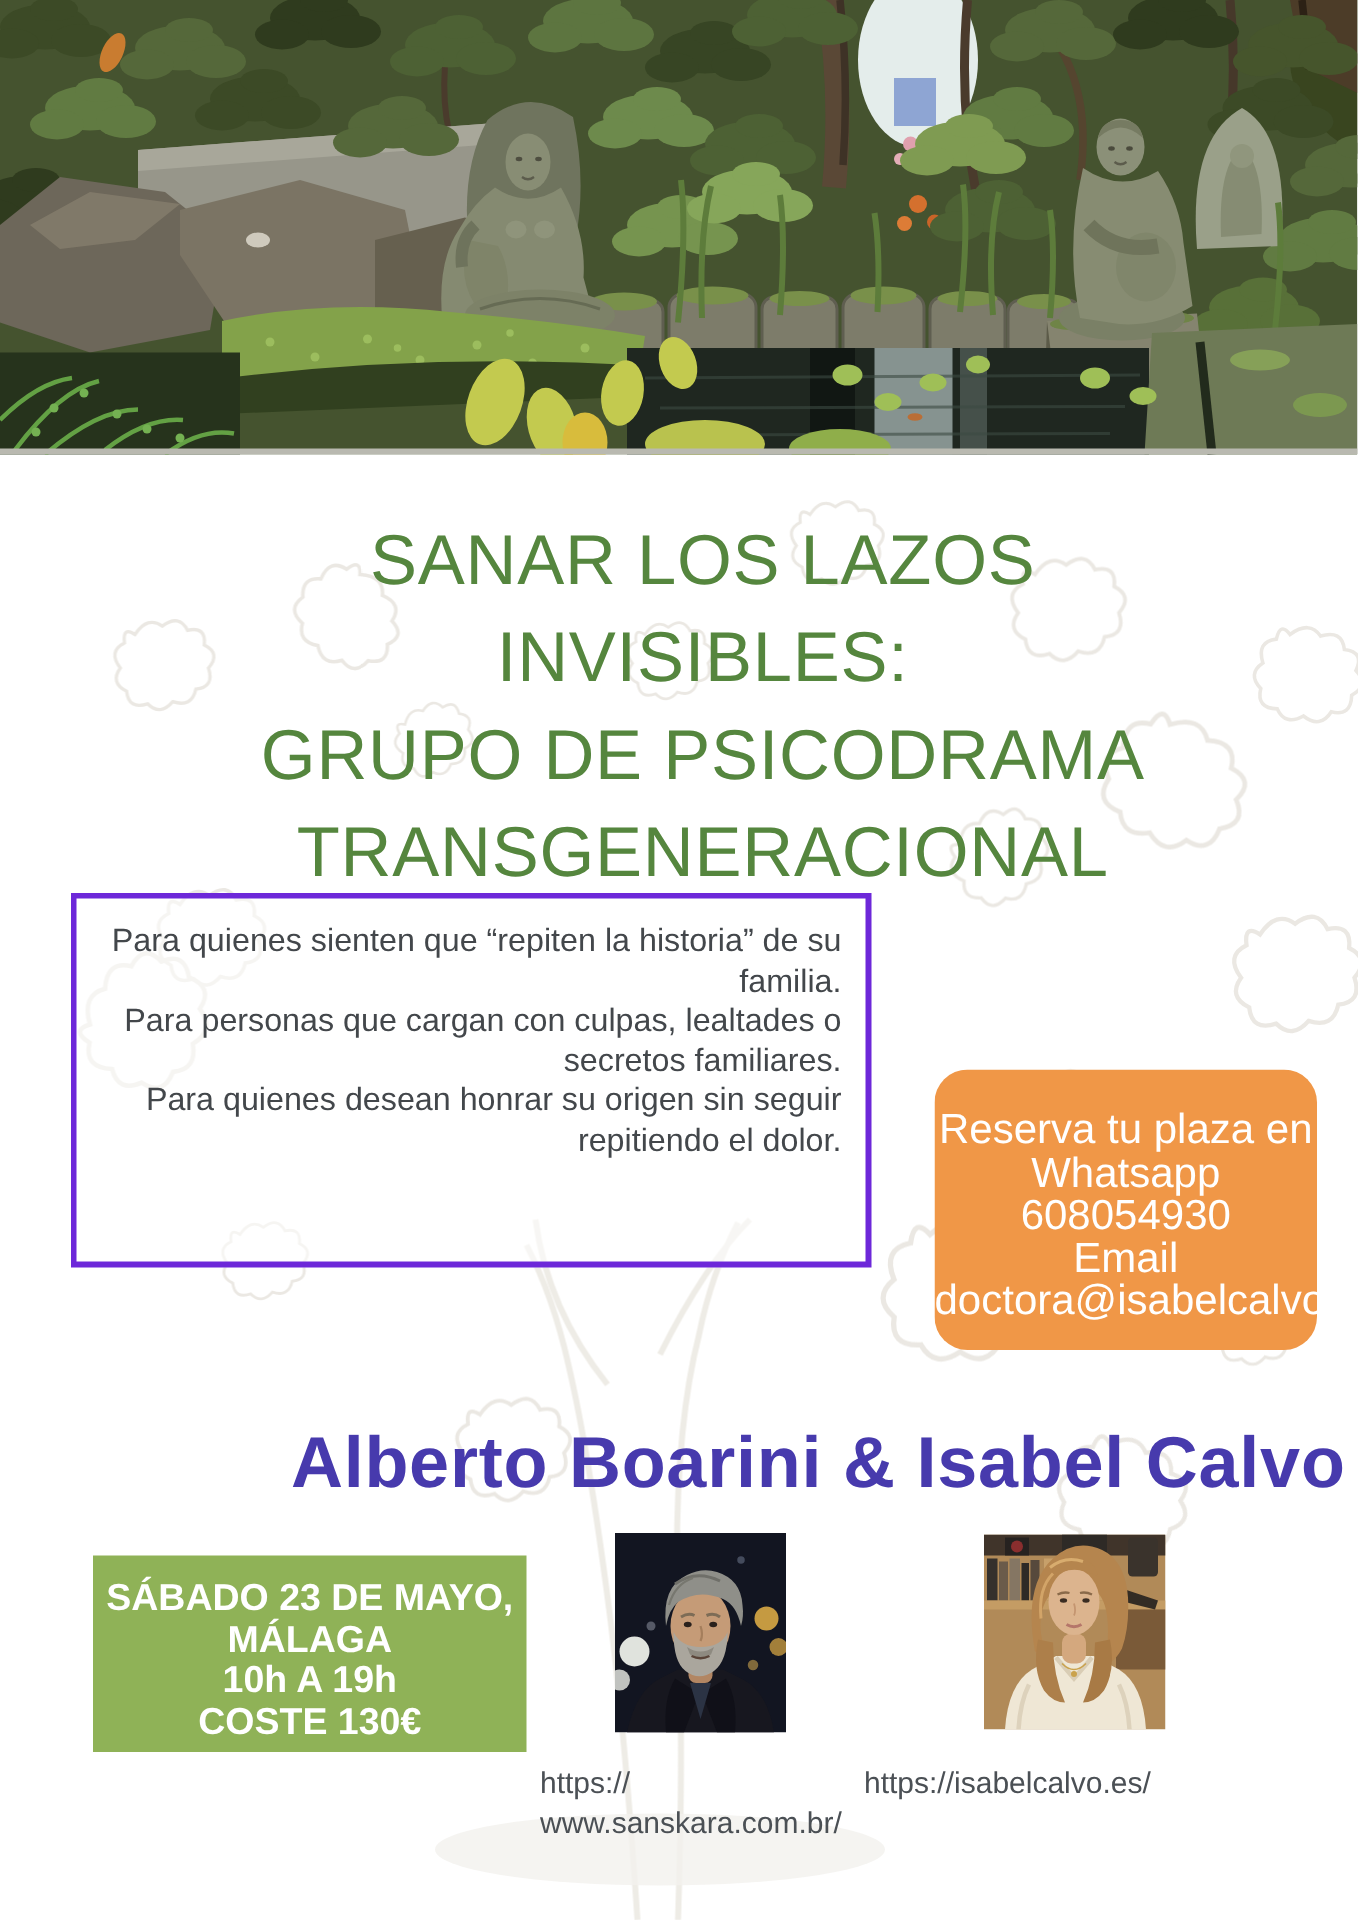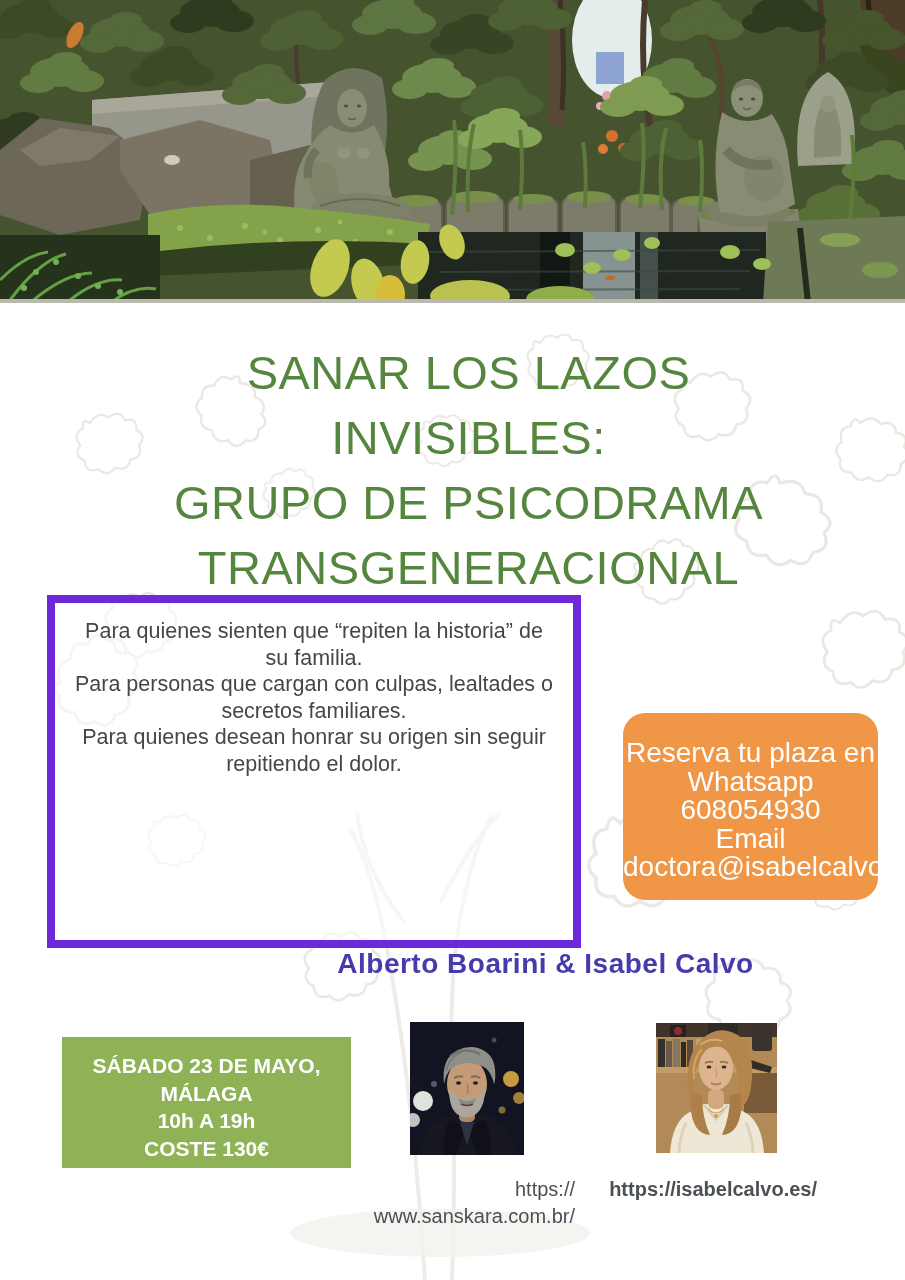--- a/index.html
+++ b/index.html
@@ -9,54 +9,54 @@
   }
   .banner { position:absolute; left:0; top:0; width:905px; height:303px; }
   .banner svg { display:block; }
   .watermark { position:absolute; left:0; top:303px; width:905px; height:977px; pointer-events:none; }
   .title {
     position:absolute; left:0; top:324px; width:905px; margin:16px;
     text-align:center; font-size:47px; line-height:65px; font-weight:normal;
     color:#55863E; white-space:pre-line; letter-spacing:0.5px;
   }
   .audience-box {
-    position:absolute; left:47px; top:595px; width:534px; height:353px;
-    box-sizing:border-box; border:8px solid #6d28d9; background:rgba(255,255,255,0.55);
-    padding:15px 16px; text-align:center; color:#43474b;
+    position:absolute; left:47px; top:595px; width:534px; height:250px;
+    box-sizing:border-box; border:4px solid #6d28d9; background:rgba(255,255,255,0.55);
+    padding:15px 16px; text-align:right; color:#43474b;
     font-size:21.5px; line-height:26.5px;
   }
   .audience-box p { margin:0; white-space:pre-line; }
   .audience-box .p2 { margin-top:26px; font-style:italic; }
   .reservation {
     position:absolute; left:623px; top:713px; width:255px; height:187px;
     box-sizing:border-box; background:#F09747; border-radius:22px;
     color:#ffffff; text-align:center; font-size:28px; line-height:28.5px;
     padding-top:26px; white-space:pre-line;
   }
   .presenters {
     position:absolute; left:0; top:948px; width:905px; box-sizing:border-box;
-    padding-left:186px; text-align:center; font-size:28px; font-weight:bold;
+    padding-left:186px; text-align:center; font-size:48px; font-weight:bold;
     color:#473AAD; letter-spacing:0.5px;
   }
   .event {
     position:absolute; left:62px; top:1037px; width:289px; height:131px;
     box-sizing:border-box; background:#8FB257; color:#ffffff; font-weight:bold;
-    text-align:center; font-size:21px; line-height:27.5px; padding-top:15px;
+    text-align:center; font-size:25px; line-height:27.5px; padding-top:15px;
     white-space:pre-line;
   }
   .portrait { position:absolute; }
   .portrait svg { display:block; }
   .portrait-a { left:410px; top:1022px; width:114px; height:133px; }
   .portrait-i { left:656px; top:1023px; width:121px; height:130px; }
   .url {
     position:absolute; top:1176px; width:215px; color:#4b5055;
-    font-size:20px; line-height:27px; text-align:right; white-space:pre-line;
+    font-size:20px; line-height:27px; text-align:left; white-space:pre-line;
   }
   .url-left  { left:360px; }
-  .url-right { left:602px;font-weight:bold; }
+  .url-right { left:576px; }
 </style>
 </head>
 <body>
 
 <div class="flyer">
 
   <div class="banner">
     <svg width="905" height="303" viewBox="0 0 905 303" preserveAspectRatio="none">
       <defs>
         <g id="lc">

